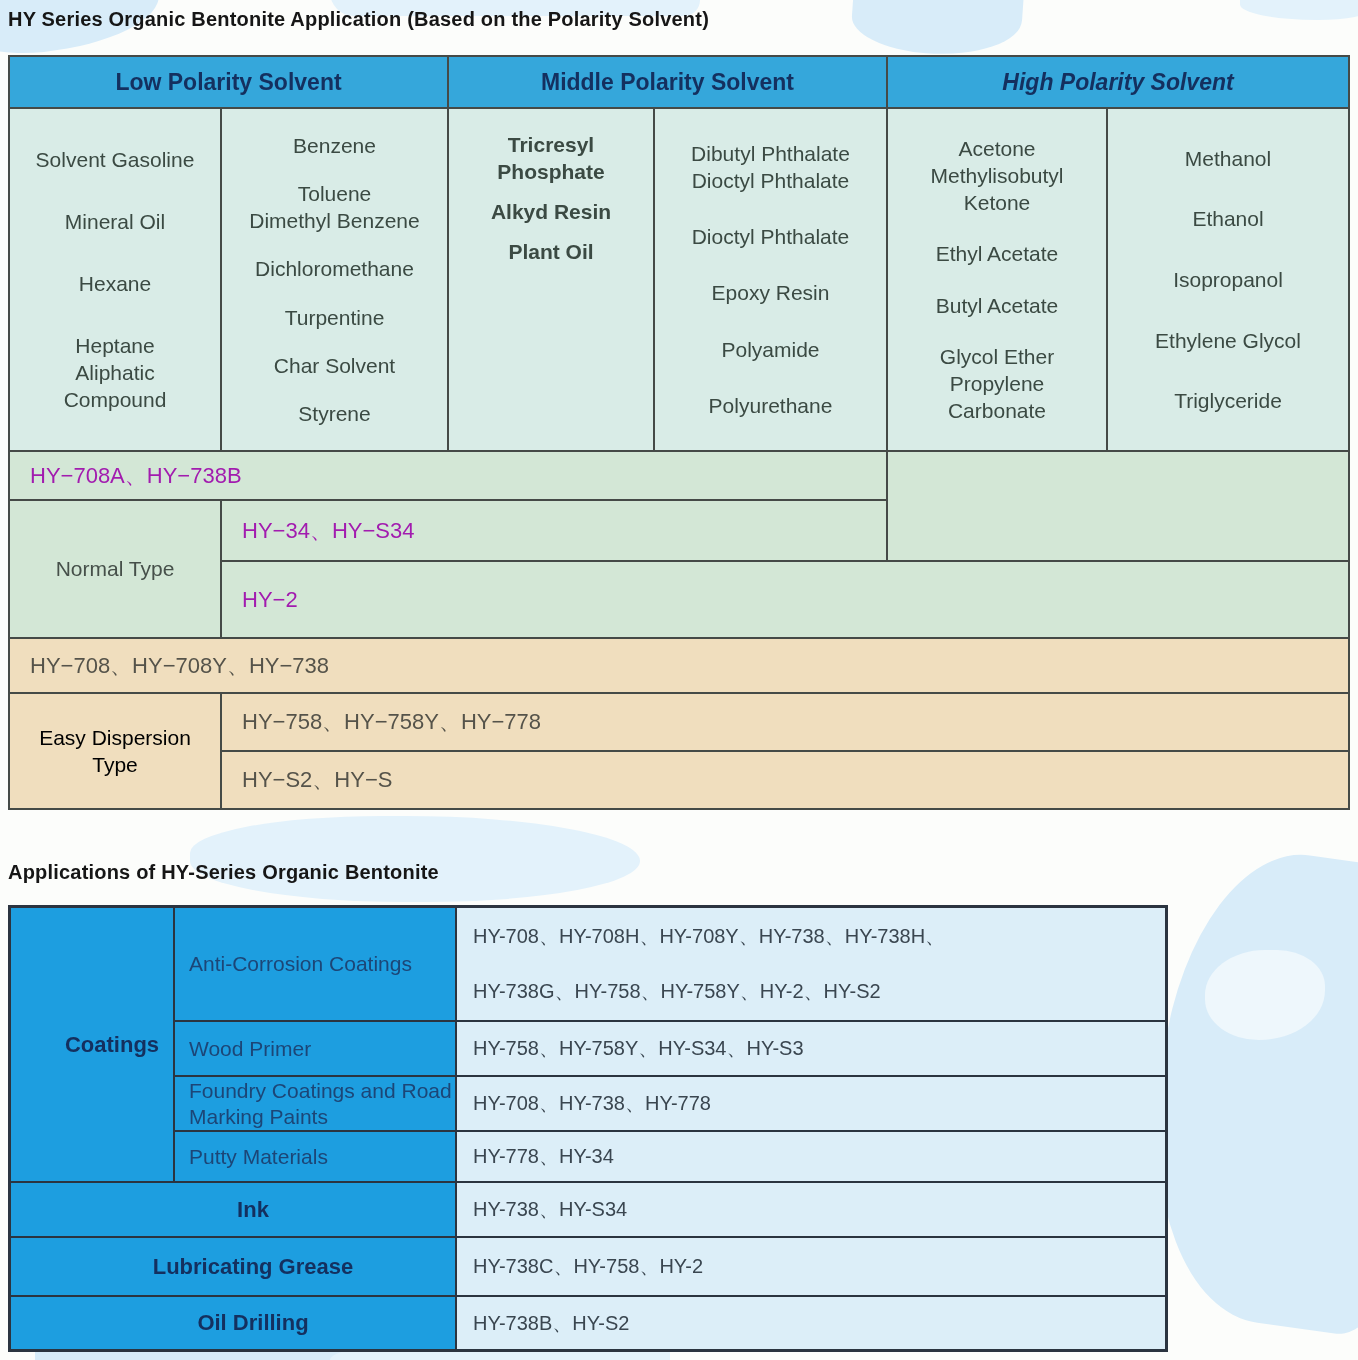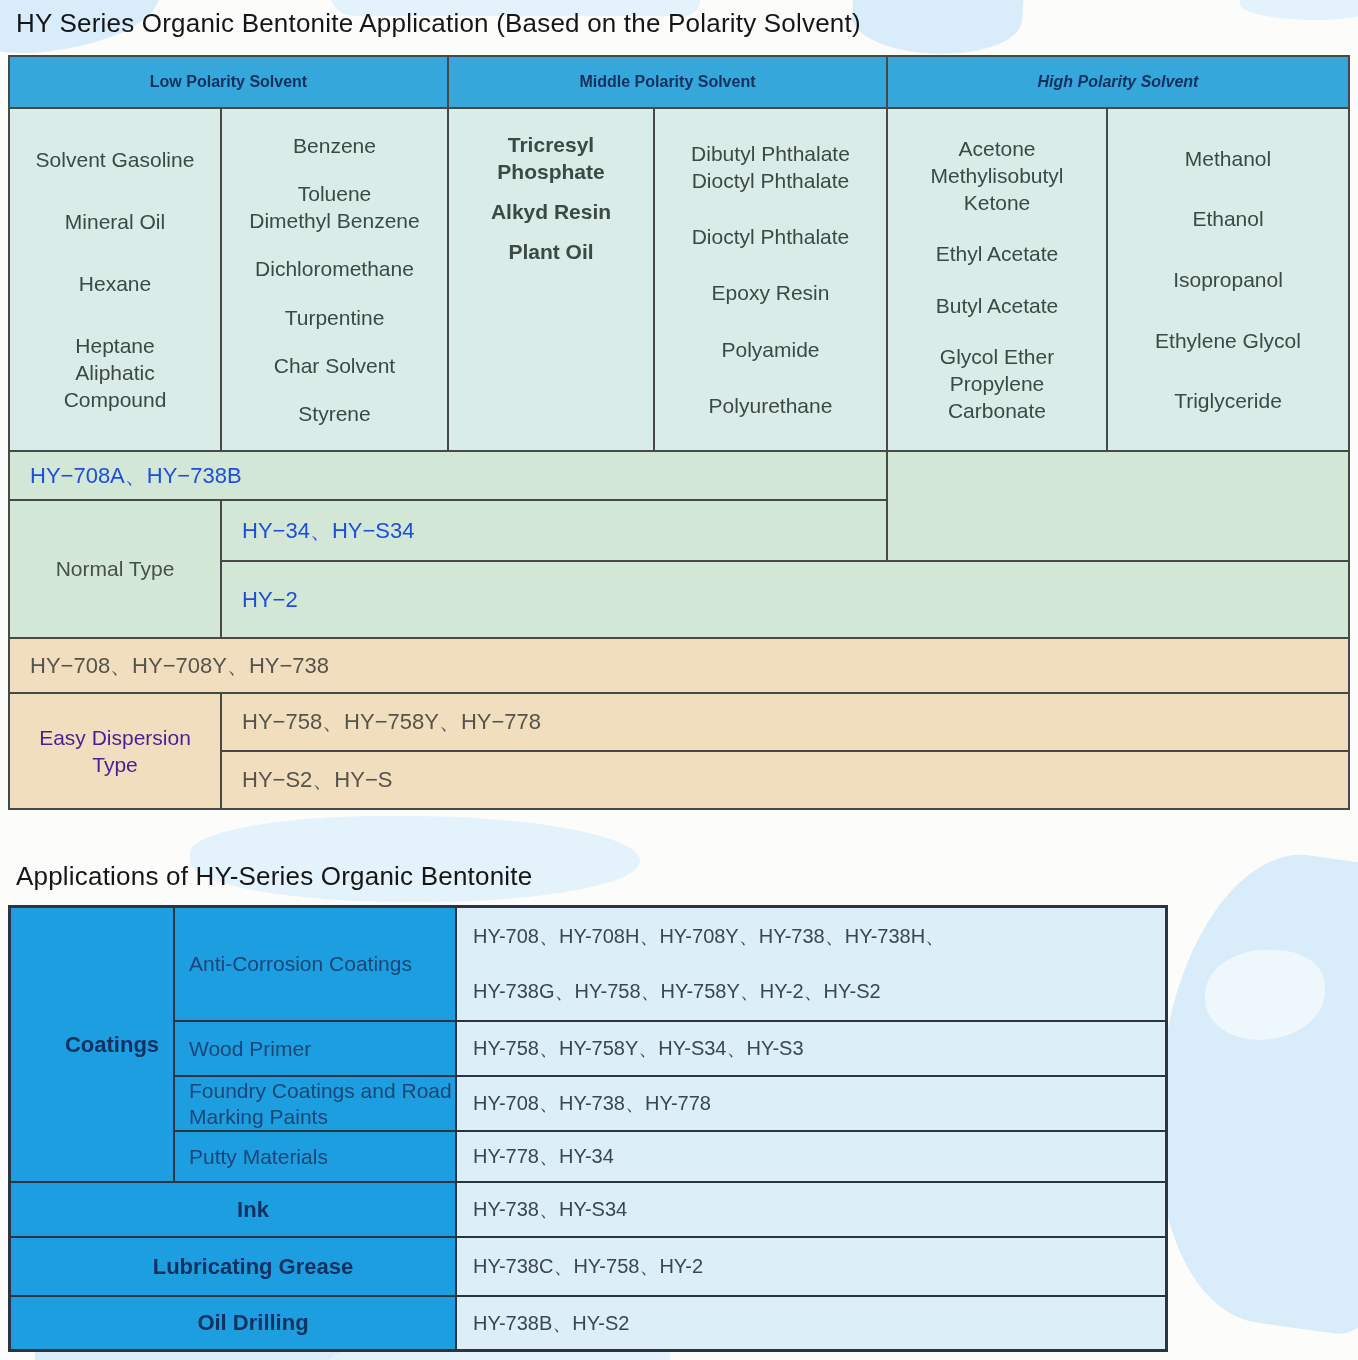--- a/index.html
+++ b/index.html
@@ -15,65 +15,65 @@
   .b2{left:330px;top:-8px;width:370px;height:24px;background:var(--map_blue_light);border-radius:0 0 40px 60px;}
   .b3{left:852px;top:-18px;width:170px;height:72px;background:var(--map_blue);border-radius:0 0 55% 45%;transform:rotate(4deg);}
   .b4{left:1160px;top:855px;width:260px;height:470px;background:var(--map_blue);border-radius:45% 30% 20% 50%;transform:rotate(8deg);}
   .b5{left:1205px;top:950px;width:120px;height:90px;background:#eef7fc;border-radius:50% 40% 55% 45%;}
   .b6{left:190px;top:816px;width:450px;height:86px;background:var(--map_blue_light);border-radius:45% 55% 50% 50%;}
   .b7{left:35px;top:1312px;width:310px;height:70px;background:var(--map_blue);border-radius:55% 45% 0 0;}
   .b8{left:330px;top:1336px;width:340px;height:40px;background:var(--map_blue_light);border-radius:60% 40% 0 0;}
   .b9{left:1240px;top:-6px;width:130px;height:26px;background:var(--map_blue_light);border-radius:0 0 40% 60%;}
 
   
-  .page-title{position:absolute;left:16px;font-size:26px;font-weight:normal;color:#161616;letter-spacing:0.2px;}
+  .page-title{position:absolute;left:8px;font-size:20px;font-weight:bold;color:#161616;letter-spacing:0.2px;}
   .title1{top:8px;}
   .title2{top:861px;}
 
   
   .t1{
     position:absolute;left:8px;top:55px;width:1342px;height:755px;
     display:grid;box-sizing:border-box;
     grid-template-columns:210px 225px 204px 231px 218px 1fr;
     grid-template-rows:50px 341px 47px 59px 75px 53px 56px 1fr;
     gap:2px;background:var(--border_dark);border:2px solid var(--border_dark);
   }
   .t1 > div{box-sizing:border-box;}
   .hdr{
     background:var(--header_blue);color:var(--navy);
-    font-size:16px;font-weight:bold;
+    font-size:23px;font-weight:bold;
     display:flex;align-items:center;justify-content:center;
   }
   .h-low{grid-column:1/3;grid-row:1;}
   .h-mid{grid-column:3/5;grid-row:1;}
   .h-high{grid-column:5/7;grid-row:1;font-style:italic;}
 
   .sv-cell{
     background:var(--mint);color:#3b4a43;font-size:21px;line-height:27px;text-align:center;
     grid-row:2;display:flex;flex-direction:column;align-items:center;justify-content:space-evenly;
     padding:2px 4px;
   }
   .sv-cell.top-align{justify-content:flex-start;padding-top:9px;}
   .sv-cell.top-align .group{margin:13px 0 0 0;}
   .sv-c1{grid-column:1;} .sv-c2{grid-column:2;} .sv-c3{grid-column:3;font-weight:bold;}
   .sv-c4{grid-column:4;} .sv-c5{grid-column:5;} .sv-c6{grid-column:6;}
 
   .prod{
-    font-size:22px;display:flex;align-items:center;color:#1d4ed8;
+    font-size:22px;display:flex;align-items:center;color:#a21caf;
     padding-left:20px;
   }
   .green{background:var(--sage);}
   .tan{background:var(--tan);color:#55534a;}
   .g-708a{grid-column:1/5;grid-row:3;}
   .g-empty{grid-column:5/7;grid-row:3/5;}
   .g-normal{grid-column:1;grid-row:4/6;justify-content:center;padding-left:0;font-size:21px;color:#46504a;text-align:center;}
   .g-34{grid-column:2/5;grid-row:4;}
   .g-2{grid-column:2/7;grid-row:5;}
   .o-708{grid-column:1/7;grid-row:6;}
-  .o-easy{grid-column:1;grid-row:7/9;justify-content:center;padding:0 18px;font-size:21px;color:#4c1d95;text-align:center;line-height:27px;}
+  .o-easy{grid-column:1;grid-row:7/9;justify-content:center;padding:0 18px;font-size:21px;color:#000000;text-align:center;line-height:27px;}
   .o-758{grid-column:2/7;grid-row:7;}
   .o-s2{grid-column:2/7;grid-row:8;}
 
   
   .t2{
     position:absolute;left:8px;top:905px;width:1160px;height:447px;
     display:grid;box-sizing:border-box;
     grid-template-columns:162px 280px 1fr;
     grid-template-rows:112px 53px 53px 49px 53px 57px 1fr;
     gap:2px;background:var(--border_dark2);border:3px solid var(--border_dark2);

